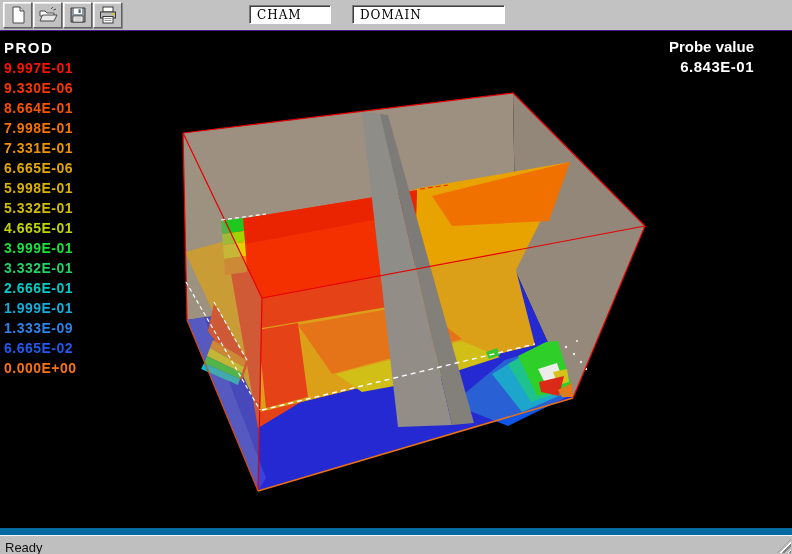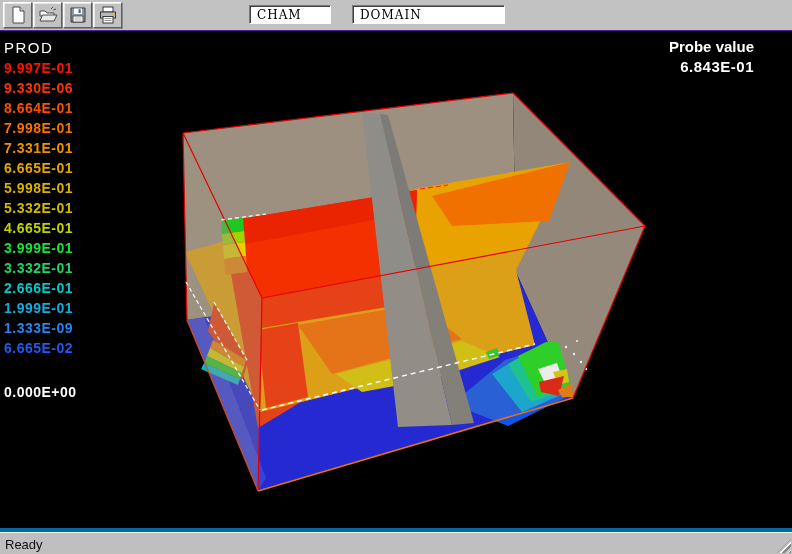--- a/index.html
+++ b/index.html
@@ -24,34 +24,34 @@
     position:absolute; top:5px; height:19px; background:#ffffff;
     border:1px solid; border-color:#7a7a7a #ffffff #ffffff #7a7a7a;
     box-shadow:inset 1px 1px 0 #3f3f3f;
     font-family:"DejaVu Serif", serif; font-size:12px; letter-spacing:1px;
     color:#000; padding:1px 0 0 7px;
   }
   
   .viewport { position:absolute; top:31px; left:0; width:792px; height:497px; background:#000; }
   .scene-svg { position:absolute; top:0; left:0; }
   .legend { position:absolute; left:4px; top:8px; color:#fff; }
-  .legend-title { font-size:15px; font-weight:normal; letter-spacing:1.5px; color:#ffffff; }
+  .legend-title { font-size:15px; font-weight:bold; letter-spacing:1.5px; color:#ffffff; }
   .legend-entries { margin-top:2px; }
   .legend-entry { font-size:14px; font-weight:bold; letter-spacing:0.5px; height:20px; line-height:20px; white-space:nowrap; }
   .probe { position:absolute; left:640px; top:7px; width:114px; text-align:right; color:#ffffff; }
   .probe-label { font-size:15px; font-weight:bold; }
   .probe-value { font-size:15px; font-weight:bold; margin-top:3px; letter-spacing:0.5px; }
   .vp-message {
     position:absolute; left:128px; top:472px; width:366px; text-align:center;
     color:#ffffff; font-size:15px; letter-spacing:0.3px;
   }
   
   .statusbar {
     position:absolute; left:0; top:528px; width:792px; height:26px;
-    background:#bfbfbf; border-top:4px solid #0369a1;
+    background:#bfbfbf; border-top:7px solid #0369a1;
     box-shadow:inset 0 1px 0 #f5f5f5;
   }
   .status-text { position:absolute; left:5px; top:5px; font-size:13px; color:#111; }
   .resize-grip {
     position:absolute; right:1px; bottom:1px; width:14px; height:14px; cursor:nwse-resize;
     background:repeating-linear-gradient(135deg,#bfbfbf 0 2px,#ffffff 2px 3px,#848484 3px 5px);
     clip-path:polygon(100% 0, 100% 100%, 0 100%);
   }
 </style>
 </head>
@@ -192,31 +192,31 @@
     </svg>
 
     <div class="legend">
       <div class="legend-title">PROD</div>
       <div class="legend-entries" id="legend-entries">
           <div class="legend-entry" style="color: rgb(251, 21, 0);">9.997E-01</div>
           <div class="legend-entry" style="color: rgb(251, 52, 0);">9.330E-06</div>
           <div class="legend-entry" style="color: rgb(249, 82, 0);">8.664E-01</div>
           <div class="legend-entry" style="color: rgb(248, 114, 0);">7.998E-01</div>
           <div class="legend-entry" style="color: rgb(239, 148, 0);">7.331E-01</div>
-          <div class="legend-entry" style="color: rgb(228, 167, 0);">6.665E-01</div>
+          <div class="legend-entry" style="color: rgb(228, 167, 0);">6.665E-06</div>
           <div class="legend-entry" style="color: rgb(220, 177, 0);">5.998E-01</div>
           <div class="legend-entry" style="color: rgb(211, 187, 0);">5.332E-01</div>
           <div class="legend-entry" style="color: rgb(194, 211, 0);">4.665E-01</div>
           <div class="legend-entry" style="color: rgb(22, 228, 58);">3.999E-01</div>
           <div class="legend-entry" style="color: rgb(31, 212, 101);">3.332E-01</div>
           <div class="legend-entry" style="color: rgb(0, 203, 203);">2.666E-01</div>
           <div class="legend-entry" style="color: rgb(18, 174, 222);">1.999E-01</div>
           <div class="legend-entry" style="color: rgb(43, 130, 238);">1.333E-09</div>
           <div class="legend-entry" style="color: rgb(35, 89, 242);">6.665E-02</div>
-          <div class="legend-entry" style="color: #ffffff; margin-top: 24px;">0.000E+00</div>
+          <div class="legend-entry" style="color: #f97316;">0.000E+00</div>
         </div>
     </div>
 
     <div class="probe">
       <div class="probe-label">Probe value</div>
       <div class="probe-value">6.843E-01</div>
     </div>
 
   </div>
 

